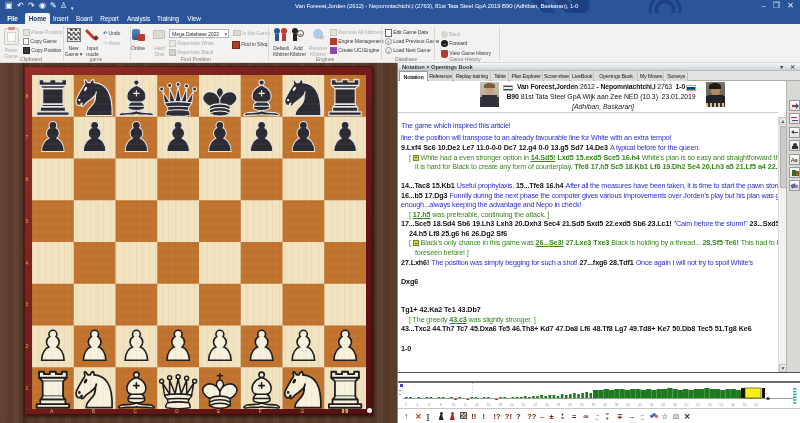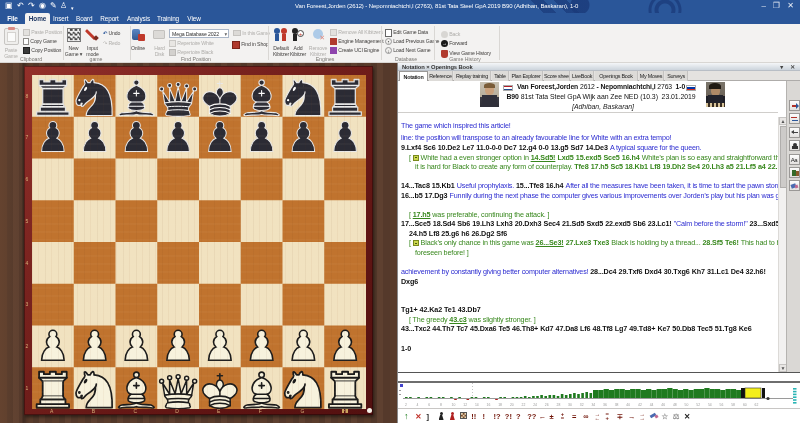--- a/index.html
+++ b/index.html
@@ -417,31 +417,32 @@
       </div>
       <div class="flag" style="left:105px; top:4px; background:linear-gradient(#ae1c28 0 33%, #fff 33% 66%, #21468b 66% 100%);"></div>
       <div class="flag" style="left:288px; top:4px; background:linear-gradient(#fff 0 33%, #0036a7 33% 66%, #d52b1e 66% 100%);"></div>
       <div class="l1">Van Foreest,Jorden <span style="font-weight:normal;">2612</span> - Nepomniachtchi,I <span style="font-weight:normal;">2763</span>&nbsp;&nbsp;1-0</div>
       <div class="l2"><b>B90</b> 81st Tata Steel GpA Wijk aan Zee NED (10.3)&nbsp;&nbsp;23.01.2019</div>
       <div class="l3">[Adhiban, Baskaran]</div>
     </div>
     <div id="notation">
         <div class="nl" style="left:3px; top:8px;"><span class="cm">The game which inspired this article!</span></div>
         <div class="nl" style="left:3px; top:20.40px;"><span class="cm">line: the position will transpose to an already favourable line for White with an extra tempo!</span></div>
-        <div class="nl" style="left:3px; top:29.95px;"><b>9.Lxf4 Sc6 10.De2 Le7 11.0-0-0 Dc7 12.g4 0-0 13.g5 Sd7 14.De3 </b><span class="cm">A typical square for the queen.</span></div>
+        <div class="nl" style="left:3px; top:29.95px;"><b>9.Lxf4 Sc6 10.De2 Le7 11.0-0-0 Dc7 12.g4 0-0 13.g5 Sd7 14.De3 </b><span class="cm">A typical before for the queen.</span></div>
         <div class="nl" style="left:11px; top:39.50px;"><span class="vr">[ </span><span class="evs"></span><span class="vr"> White had a even stronger option in </span><span class="vr"><b><u>14.Sd5!</u></b></span><span class="vr"><b> Lxd5 15.exd5 Sce5 16.h4 </b></span><span class="vr">White’s plan is so easy and straightforward that</span></div>
         <div class="nl" style="left:17px; top:49.05px;"><span class="vr">it is hard for Black to create any form of counterplay. </span><span class="vr"><b> Tfe8 17.h5 Sc5 18.Kb1 Lf8 19.Dh2 Se4 20.Lh3 a5 21.Lf5 a4 22.Lxe4</b></span></div>
         <div class="nl" style="left:3px; top:68.15px;"><b>14...Tac8 15.Kb1 </b><span class="cm">Useful prophylaxis. </span><b>15...Tfe8 16.h4 </b><span class="cm">After all the measures have been taken, it is time to start the pawn storm!</span></div>
         <div class="nl" style="left:3px; top:77.70px;"><b>16...b5 17.Dg3 </b><span class="cm">Funnily during the next phase the computer gives various improvements over Jorden’s play but his plan was good</span></div>
+        <div class="nl" style="left:3px; top:87.25px;"><span class="cm">enough...always keeping the advantage and Nepo in check!</span></div>
         <div class="nl" style="left:11px; top:96.80px;"><span class="vr">[ </span><span class="vr"><b><u>17.h5</u></b></span><span class="vr"> was preferable, continuing the attack. ]</span></div>
         <div class="nl" style="left:3px; top:106.35px;"><b>17...Sce5 18.Sd4 Sb6 19.Lh3 Lxh3 20.Dxh3 Sec4 21.Sd5 Sxd5 22.exd5 Sb6 23.Lc1! </b><span class="cm">"Calm before the storm!" </span><b> 23...Sxd5</b></div>
         <div class="nl" style="left:11px; top:115.90px;"><b>24.h5 Lf8 25.g6 h6 26.Dg2 Sf6</b></div>
         <div class="nl" style="left:11px; top:125.45px;"><span class="vr">[ </span><span class="evs"></span><span class="vr"> Black’s only chance in this game was </span><span class="vr"><b><u>26...Se3!</u></b></span><span class="vr"><b> 27.Lxe3 Txe3 </b></span><span class="vr">Black is holding by a thread... </span><span class="vr"><b>28.Sf5 Te6! </b></span><span class="vr">This had to be</span></div>
         <div class="nl" style="left:17px; top:135.00px;"><span class="vr">foreseen before! ]</span></div>
-        <div class="nl" style="left:3px; top:154.10px;"><span class="cm">achievement by constantly giving better computer alternatives! </span><b> 28...Dc4 29.Txf6 Dxd4 30.Txg6 Kh7 31.Lc1 De4 32.h6!</b></div>
+        <div class="nl" style="left:3px; top:144.55px;"><b>27.Lxh6! </b><span class="cm">The position was simply begging for such a shot! </span><b> 27...fxg6 28.Tdf1 </b><span class="cm">Once again I will not try to spoil White’s</span></div>
         <div class="nl" style="left:3px; top:163.65px;"><b>Dxg6</b></div>
         <div class="nl" style="left:3px; top:192.30px;"><b>Tg1+ 42.Ka2 Te1 43.Db7</b></div>
         <div class="nl" style="left:11px; top:201.85px;"><span class="vr">[ The greedy </span><span class="vr"><b><u>43.c3</u></b></span><span class="vr"> was slightly stronger. ]</span></div>
         <div class="nl" style="left:3px; top:211.40px;"><b>43...Txc2 44.Th7 Tc7 45.Dxa6 Te5 46.Th8+ Kd7 47.Da8 Lf6 48.Tf8 Lg7 49.Td8+ Ke7 50.Db8 Tec5 51.Tg8 Ke6</b></div>
         <div class="nl" style="left:3px; top:230.50px;"><b>1-0</b></div>
       </div>
     <div id="vscroll">
       <div class="arr" style="top:0;">▲</div>
       <div class="thumb"></div>
       <div class="arr" style="bottom:0;">▼</div>

